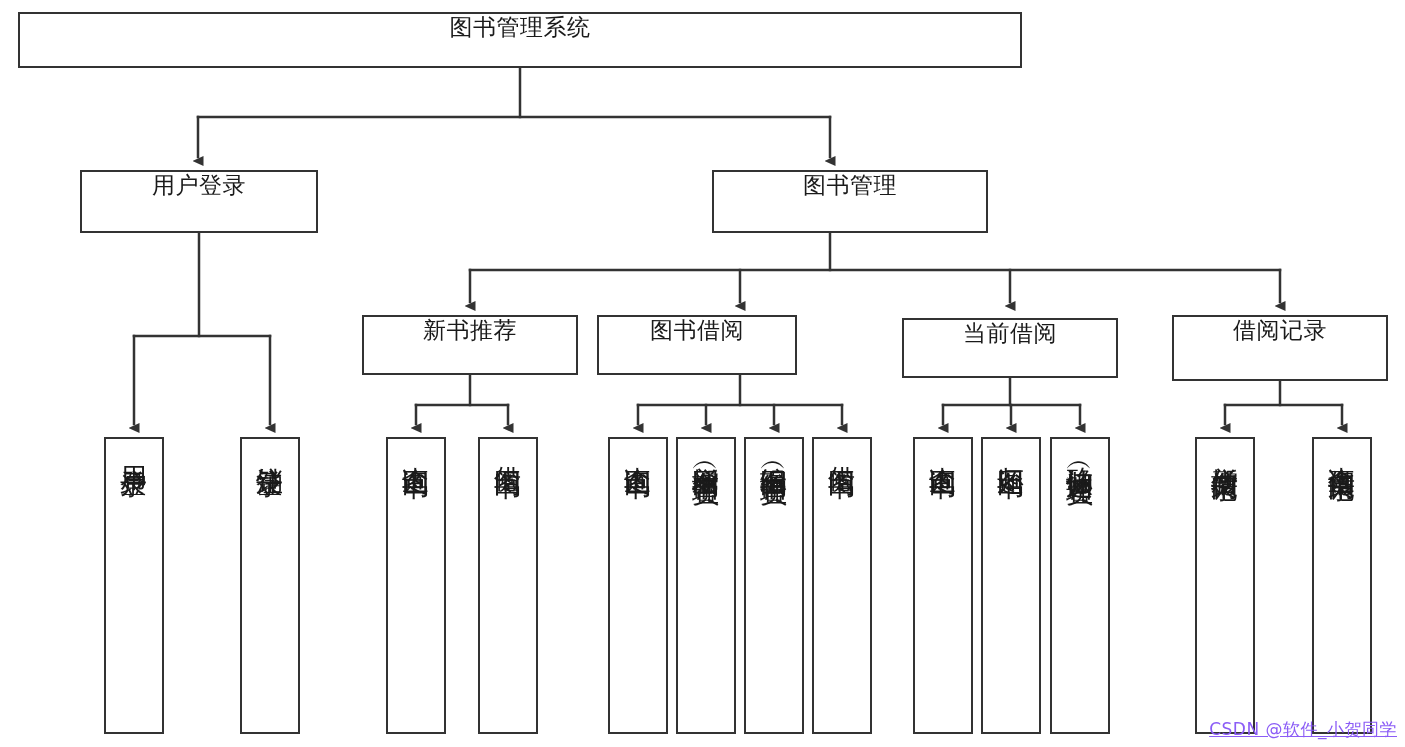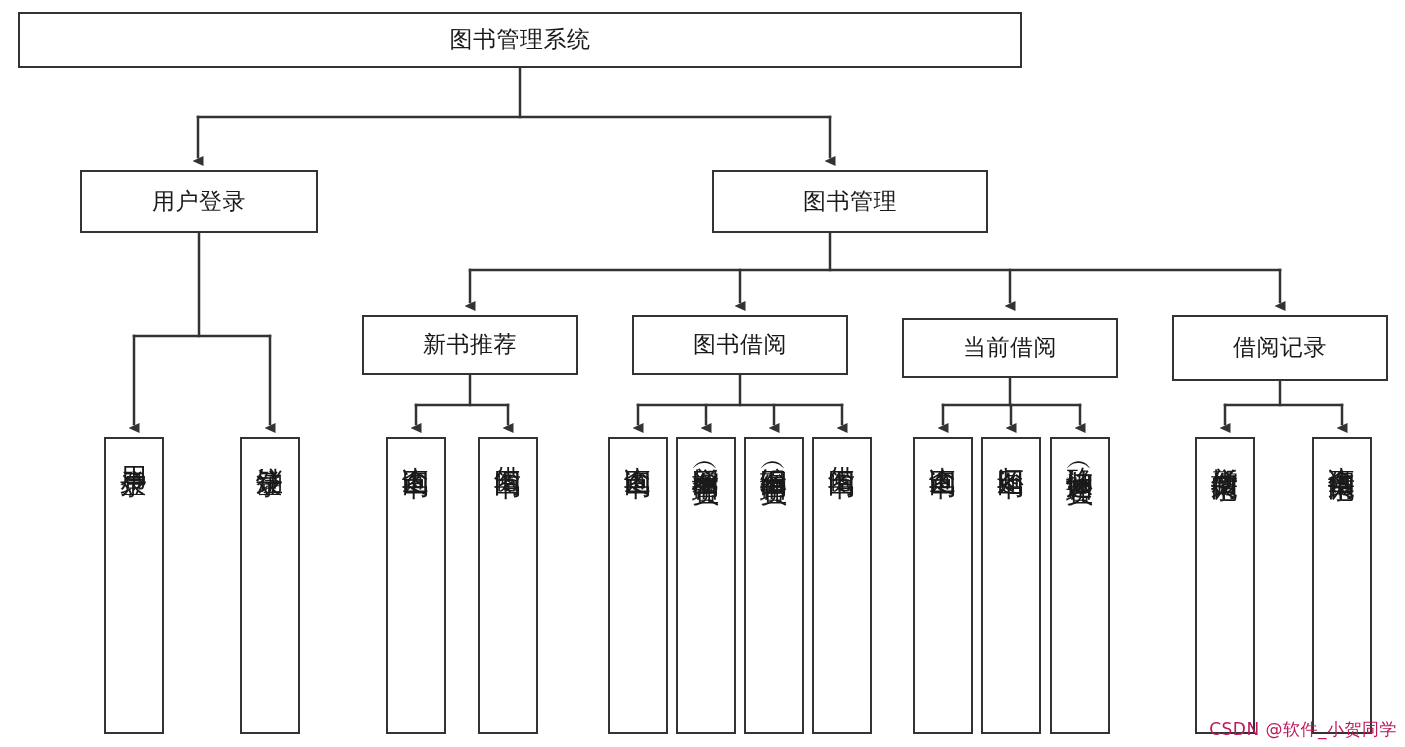--- a/index.html
+++ b/index.html
@@ -25,21 +25,21 @@
     top: 0;
     width: 1405px;
     height: 747px;
   }
   .node-box {
     position: absolute;
     box-sizing: border-box;
     border: 2.5px solid #333333;
     background: #ffffff;
     display: flex;
-    align-items: center;
+    align-items: flex-start;
     justify-content: center;
     overflow: hidden;
   }
   .node-label {
     color: #1a1a1a;
     line-height: 1.18;
     text-align: center;
     white-space: pre-wrap;
   }
   .h-node .node-label {
@@ -56,23 +56,24 @@
     text-orientation: upright;
     font-size: 27px;
     letter-spacing: 2px;
     line-height: 1;
   }
   #watermark {
     position: absolute;
     right: 8px;
     bottom: 6px;
     font-size: 17px;
-    color: #be185d;
+    color: #8b5cf6;
     letter-spacing: 0.5px;
     user-select: none;
+    text-decoration: underline;
   }
 </style>
 </head>
 <body>
 
 <div id="diagram-root">
 
   <svg class="layer" viewBox="0 0 1405 747">
     <defs>
       <marker id="arrowhead" markerWidth="10" markerHeight="11" refX="1" refY="5.5" orient="auto" markerUnits="userSpaceOnUse">
@@ -130,21 +131,21 @@
   <div class="node-box h-node" id="node-l2-0" style="left: 80px; top: 170px; width: 238px; height: 63px;">
     <span class="node-label">用户登录</span>
   </div>
   <div class="node-box h-node" id="node-l2-1" style="left: 712px; top: 170px; width: 276px; height: 63px;">
     <span class="node-label">图书管理</span>
   </div>
 
   <div class="node-box h-node" id="node-l3-0" style="left: 362px; top: 315px; width: 216px; height: 60px;">
     <span class="node-label">新书推荐</span>
   </div>
-  <div class="node-box h-node" id="node-l3-1" style="left: 632px; top: 315px; width: 216px; height: 60px;">
+  <div class="node-box h-node" id="node-l3-1" style="left: 597px; top: 315px; width: 200px; height: 60px;">
     <span class="node-label">图书借阅</span>
   </div>
   <div class="node-box h-node" id="node-l3-2" style="left: 902px; top: 318px; width: 216px; height: 60px;">
     <span class="node-label">当前借阅</span>
   </div>
   <div class="node-box h-node" id="node-l3-3" style="left: 1172px; top: 315px; width: 216px; height: 66px;">
     <span class="node-label">借阅记录</span>
   </div>
 
   <div class="node-box v-node" id="node-leaf-0" style="left: 104px; top: 437px; width: 60px; height: 297px;">

